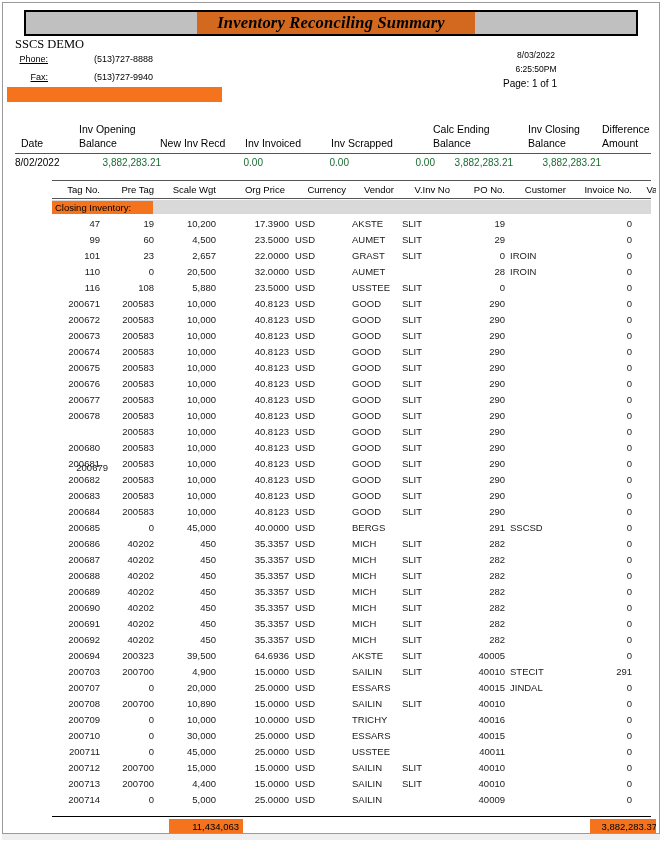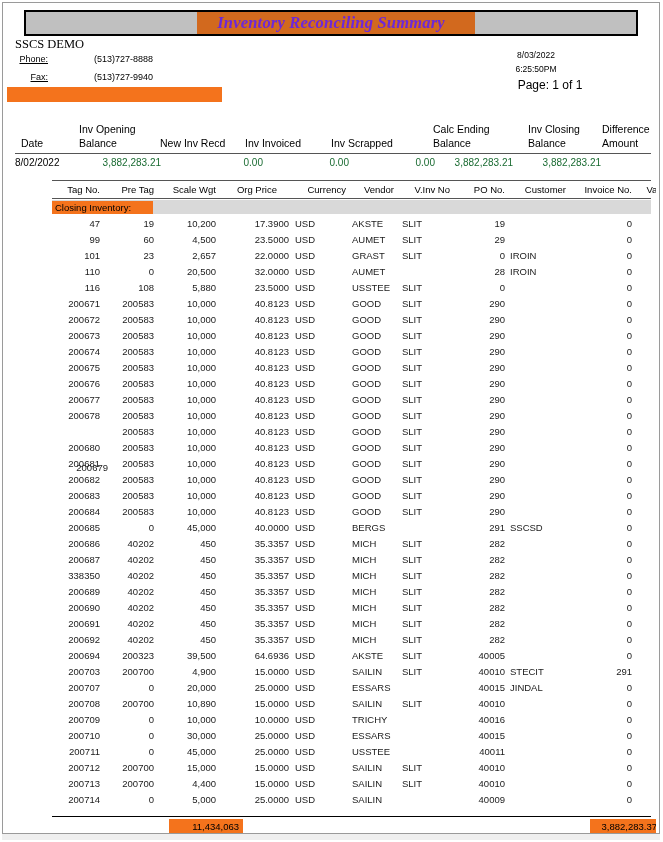--- a/index.html
+++ b/index.html
@@ -49,21 +49,21 @@
   #title-text {
     position: absolute;
     left: 0; top: 0;
     width: 610px; height: 22px;
     line-height: 22px;
     text-align: center;
     font-family: "Liberation Serif", serif;
     font-weight: bold;
     font-style: italic;
     font-size: 16.5px;
-    color: #6d28d9;
+    color: #000000;
     letter-spacing: .2px;
   }
 
   
   #company-name {
     position: absolute;
     left: 9px; top: 31px;
     font-family: "Liberation Serif", serif;
     font-size: 12.5px;
     color: #000;
@@ -93,21 +93,21 @@
   
   .meta-line {
     position: absolute;
     width: 120px;
     text-align: center;
     font-size: 8.5px;
     white-space: nowrap;
   }
   #meta-date { left: 470px; top: 44px; }
   #meta-time { left: 470px; top: 58px; }
-  #meta-page { left: 484px; top: 72px; font-size: 12px; }
+  #meta-page { left: 464px; top: 72px; font-size: 10px; }
 
   
   #sum-head {
     position: absolute;
     left: 9px; top: 113px;
     width: 636px; height: 33px;
   }
   .sh {
     position: absolute;
     font-size: 10.5px;
@@ -305,21 +305,21 @@
       <div class="sv" style="left:412px; width:86px;">3,882,283.21</div>
       <div class="sv" style="left:500px; width:86px;">3,882,283.21</div>
       <div class="sv" style="left:580px; width:56px;"></div>
     </div>
 
     <div id="det-rule-top"></div>
     <div id="det-head">
       <div class="dh" style="left:0px;   width:48px;">Tag No.</div>
       <div class="dh" style="left:54px;  width:48px;">Pre Tag</div>
       <div class="dh" style="left:104px; width:60px;">Scale Wgt</div>
-      <div class="dh" style="left:168px; width:57px;">Org Price</div>
+      <div class="dh" style="left:176px; width:57px;">Org Price</div>
       <div class="dh" style="left:242px; width:52px;">Currency</div>
       <div class="dh" style="left:300px; width:42px;">Vendor</div>
       <div class="dh" style="left:348px; width:50px;">V.Inv No</div>
       <div class="dh" style="left:413px; width:40px;">PO No.</div>
       <div class="dh" style="left:458px; width:56px;">Customer</div>
       <div class="dh" style="left:518px; width:62px;">Invoice No.</div>
       <div class="dh" style="left:586px; width:32px;">Value</div>
     </div>
     <div id="det-rule-bot"></div>
 
@@ -608,21 +608,21 @@
           <div class="cell num" style="left: 180px; width: 57px;">35.3357</div>
           <div class="cell txt" style="left: 243px; width: 40px;">USD</div>
           <div class="cell txt" style="left: 300px; width: 48px;">MICH</div>
           <div class="cell txt" style="left: 350px; width: 50px;">SLIT</div>
           <div class="cell num" style="left: 405px; width: 48px;">282</div>
           <div class="cell txt" style="left: 458px; width: 56px;"></div>
           <div class="cell num" style="left: 524px; width: 56px;">0</div>
           <div class="cell num" style="left: 583px; width: 68px;">159.01</div>
         </div>
         <div class="drow">
-          <div class="cell num" style="left: 0px; width: 48px;">338350</div>
+          <div class="cell num" style="left: 0px; width: 48px;">200688</div>
           <div class="cell num" style="left: 54px; width: 48px;">40202</div>
           <div class="cell num" style="left: 110px; width: 54px;">450</div>
           <div class="cell num" style="left: 180px; width: 57px;">35.3357</div>
           <div class="cell txt" style="left: 243px; width: 40px;">USD</div>
           <div class="cell txt" style="left: 300px; width: 48px;">MICH</div>
           <div class="cell txt" style="left: 350px; width: 50px;">SLIT</div>
           <div class="cell num" style="left: 405px; width: 48px;">282</div>
           <div class="cell txt" style="left: 458px; width: 56px;"></div>
           <div class="cell num" style="left: 524px; width: 56px;">0</div>
           <div class="cell num" style="left: 583px; width: 68px;">159.01</div>

